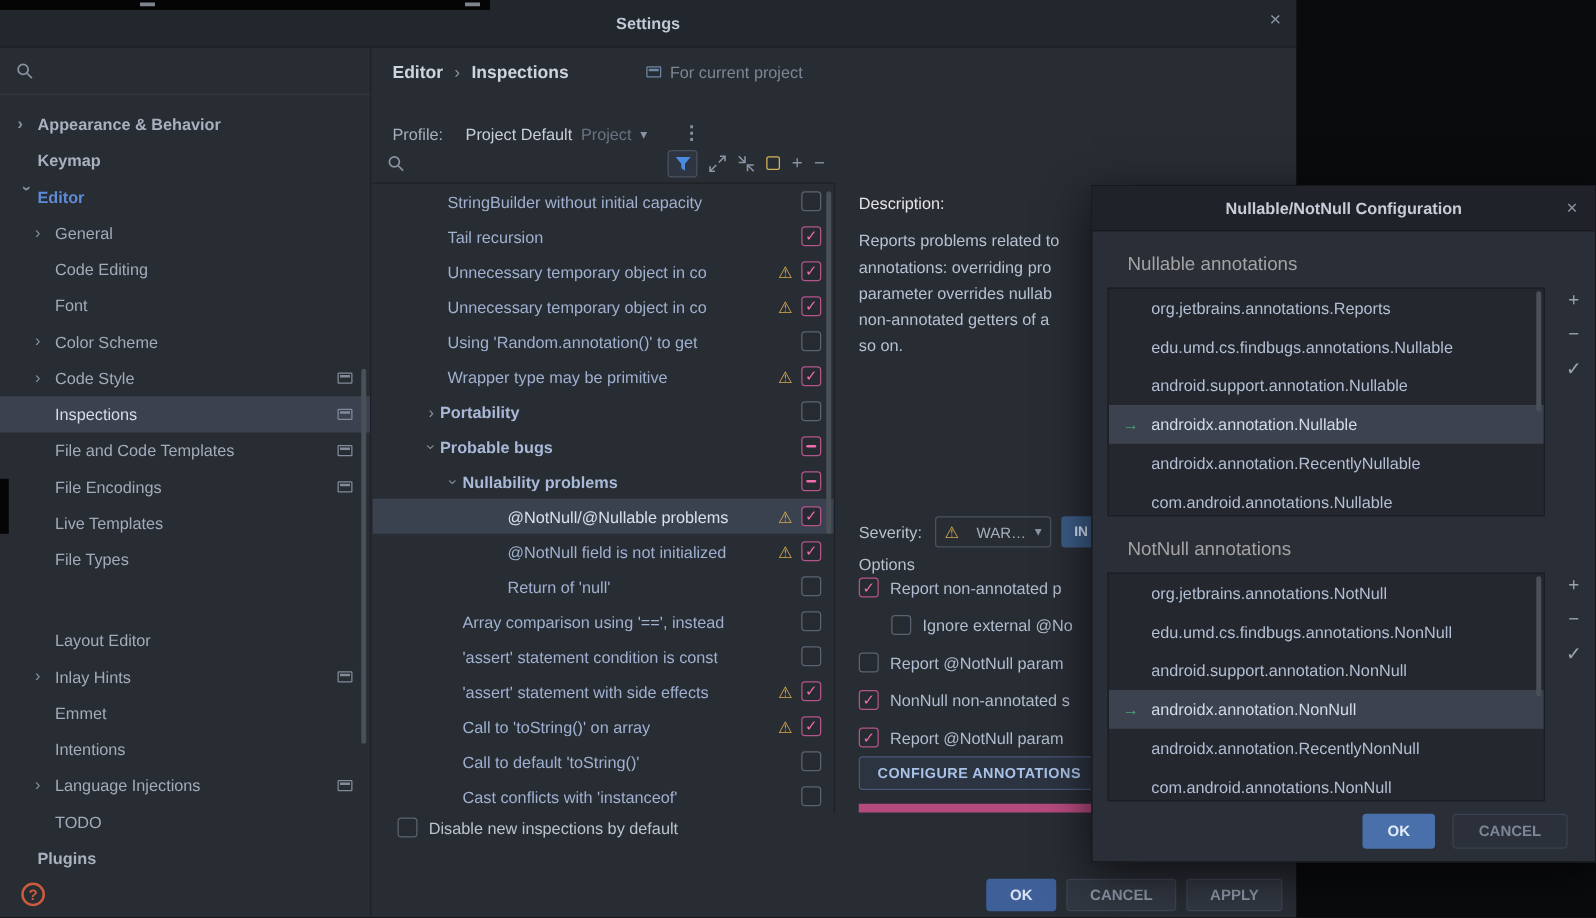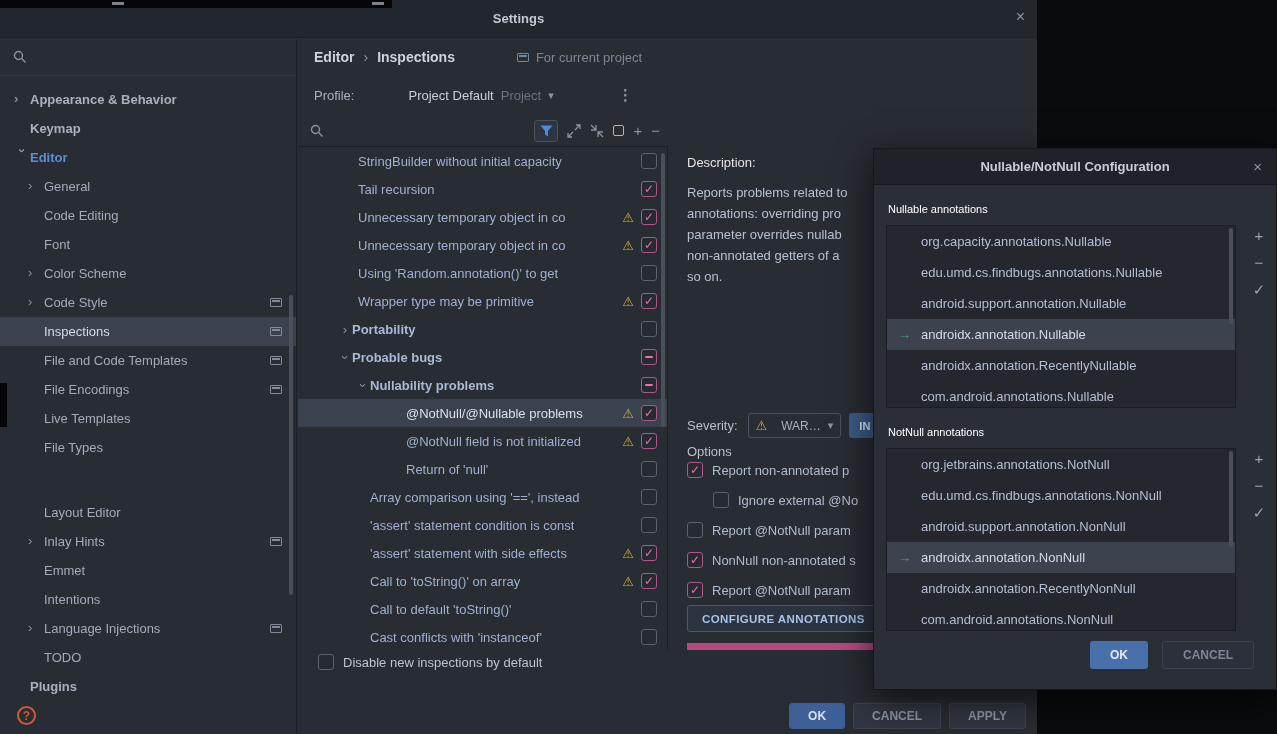--- a/index.html
+++ b/index.html
@@ -32,21 +32,21 @@
 
   
   .main { position:absolute; left:298px; top:39px; right:0; bottom:0; }
   .breadcrumb-row { height:36px; display:flex; align-items:center; padding-left:16px; font-size:14px; }
   .crumb { font-weight:bold; color:#ced4dd; }
   .crumb-sep { color:#8a93a2; margin:0 9px; }
   .scope { margin-left:62px; display:flex; align-items:center; color:#7e8796; font-size:13px; gap:7px; }
   .scope .proj-icon { margin:0; border-color:#6e87a5; }
   .scope .proj-icon::after { background:#6e87a5; }
 
-  .profile-row { height:40px; display:flex; align-items:center; padding-left:16px; font-size:13px; color:#a8b0bd;gap:36px; }
+  .profile-row { height:40px; display:flex; align-items:flex-end; padding-left:16px; font-size:13px; color:#a8b0bd; }
   .profile-combo { margin-left:18px; display:flex; align-items:center; gap:7px; }
   .profile-value { color:#c9cfd9; }
   .profile-suffix { color:#6b7380; }
   .caret { color:#8a93a2; font-size:11px; }
   .kebab { margin-left:28px; color:#8a93a2; font-size:15px; font-weight:bold; }
 
   .toolbar-row { position:absolute; top:76px; left:0; width:370px; height:32px; border-bottom:1px solid #1d2026;
                  display:flex; align-items:center; padding:0 8px 0 12px; }
   .tb-spacer { flex:1; }
   .tb-icon { display:flex; align-items:center; justify-content:center; margin-left:9px; color:#8a93a2; }
@@ -99,21 +99,21 @@
          background:#313742; border:1px solid #3d4452; color:#8d96a6; }
   .btn.primary { background:#3e5f97; border-color:#3e5f97; color:#d8e2f2; }
 
   
   .overlay { position:absolute; left:873px; top:148px; width:404px; height:542px; background:#2a2e36;
              border:1px solid #15171c; box-shadow:0 10px 34px rgba(0,0,0,0.65); z-index:5; }
   .ov-titlebar { height:36px; background:#1f2329; border-bottom:1px solid #16181d; display:flex; align-items:center;
                  justify-content:center; position:relative; }
   .ov-title { font-weight:bold; font-size:13px; color:#c7cdd8; }
   .ov-close { position:absolute; right:14px; top:9px; color:#8b94a3; font-size:15px; }
-  .ov-section-label { margin:18px 0 10px 14px; font-size:11px; color:#ffffff; }
+  .ov-section-label { margin:18px 0 10px 28px; font-size:15px; color:#a3a3a3; }
   .olist-wrap { position:relative; margin-left:12px; width:350px; height:183px; }
   .olist { width:100%; height:100%; background:#24272e; border:1px solid #1a1d23; overflow:hidden; }
   .olist-row { height:31px; display:flex; align-items:center; padding-left:34px; position:relative; font-size:13px;
                color:#b3bfd4; white-space:nowrap; }
   .olist-row.selected { background:#3c434f; color:#d3dbe8; }
   .olist-arrow { position:absolute; left:11px; color:#45a379; font-weight:bold; font-size:13px; }
   .olist-scroll { position:absolute; right:3px; top:3px; width:4px; height:96px; background:#4a5058; border-radius:2px; }
   .olist-controls { position:absolute; left:358px; top:2px; width:30px; display:flex; flex-direction:column;
                     align-items:center; gap:10px; color:#9aa3b0; font-size:15px; }
   .ov-buttons { display:flex; justify-content:flex-end; gap:14px; padding-right:22px; margin-top:10px; }
@@ -470,21 +470,21 @@
   <div class="overlay">
     <div class="ov-titlebar">
       <span class="ov-title">Nullable/NotNull Configuration</span>
       <span class="ov-close">×</span>
     </div>
 
     <div class="ov-section-label">Nullable annotations</div>
     <div class="olist-wrap">
       <div class="olist" id="nullable-list">
           <div class="olist-row">
-            <span class="olist-label">org.capacity.annotations.Nullable</span>
+            <span class="olist-label">org.jetbrains.annotations.Reports</span>
           </div>
           <div class="olist-row">
             <span class="olist-label">edu.umd.cs.findbugs.annotations.Nullable</span>
           </div>
           <div class="olist-row">
             <span class="olist-label">android.support.annotation.Nullable</span>
           </div>
           <div class="olist-row selected">
             <span class="olist-arrow">→</span>
             <span class="olist-label">androidx.annotation.Nullable</span>

